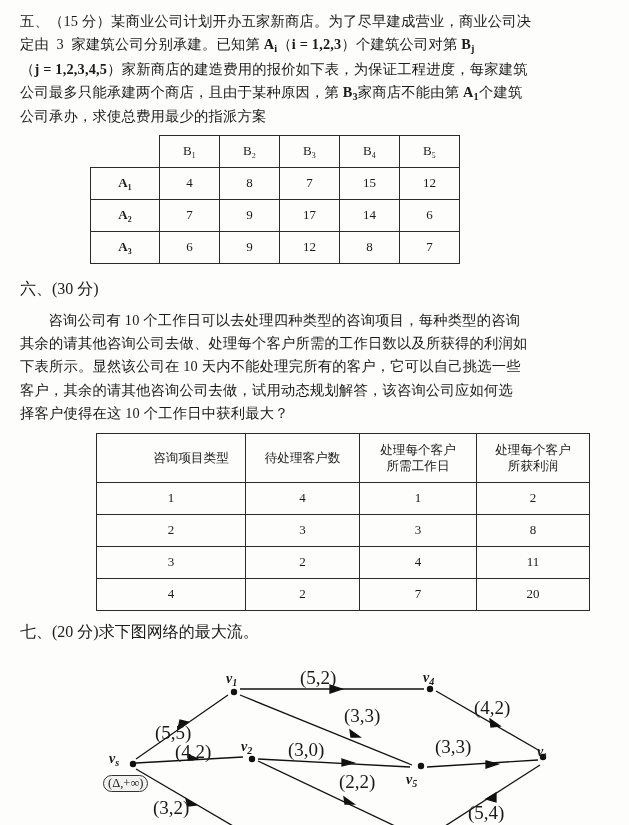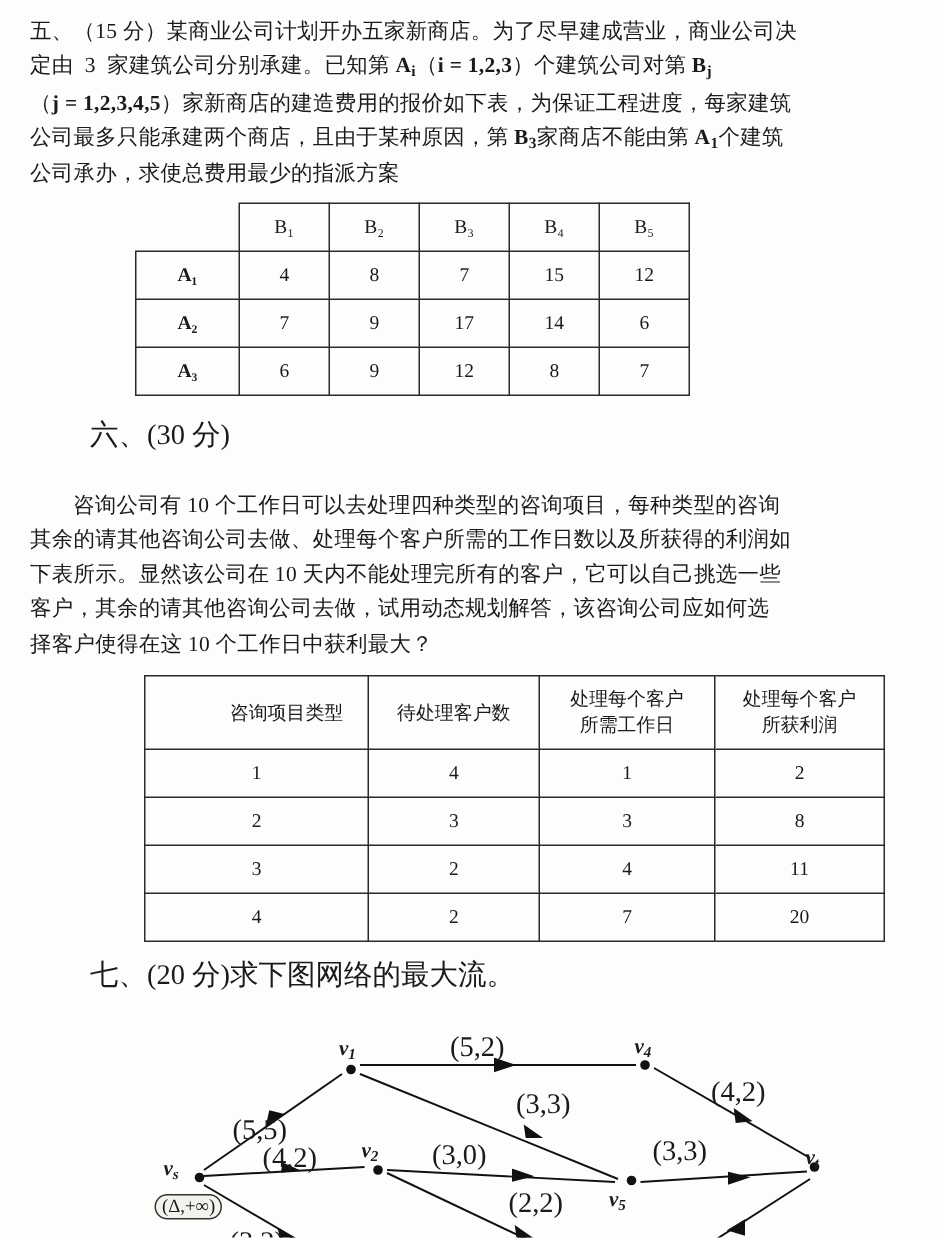--- a/index.html
+++ b/index.html
@@ -29,23 +29,22 @@
     font-size: 14.3px;
     line-height: 1.62;
     text-align: justify;
     text-justify: inter-ideograph;
     letter-spacing: 0.2px;
   }
   .indent {
     text-indent: 2em;
   }
   .hdr {
-    font-size: 19px;
+    font-size: 16px;
     line-height: 1.6;
-    margin-left: 40px;
   }
   b.var {
     font-family: "Liberation Serif", serif;
     font-weight: bold;
     font-style: normal;
   }
   .it {
     font-style: italic;
   }
   .sub {
@@ -196,21 +195,21 @@
         <td>12</td>
         <td>8</td>
         <td>7</td>
       </tr>
     </tbody>
       </table>
   </div>
 
   <div class="block" style="padding-top:12px;">
     <div class="hdr">六、(30 分)</div>
-    <div class="para" style="margin-top:20px;">
+    <div class="para" style="margin-top:8px;">
       <div class="indent">
         咨询公司有 10 个工作日可以去处理四种类型的咨询项目，每种类型的咨询
       </div>
       <div>
         其余的请其他咨询公司去做、处理每个客户所需的工作日数以及所获得的利润如
       </div>
       <div>
         下表所示。显然该公司在 10 天内不能处理完所有的客户，它可以自己挑选一些
       </div>
       <div>

